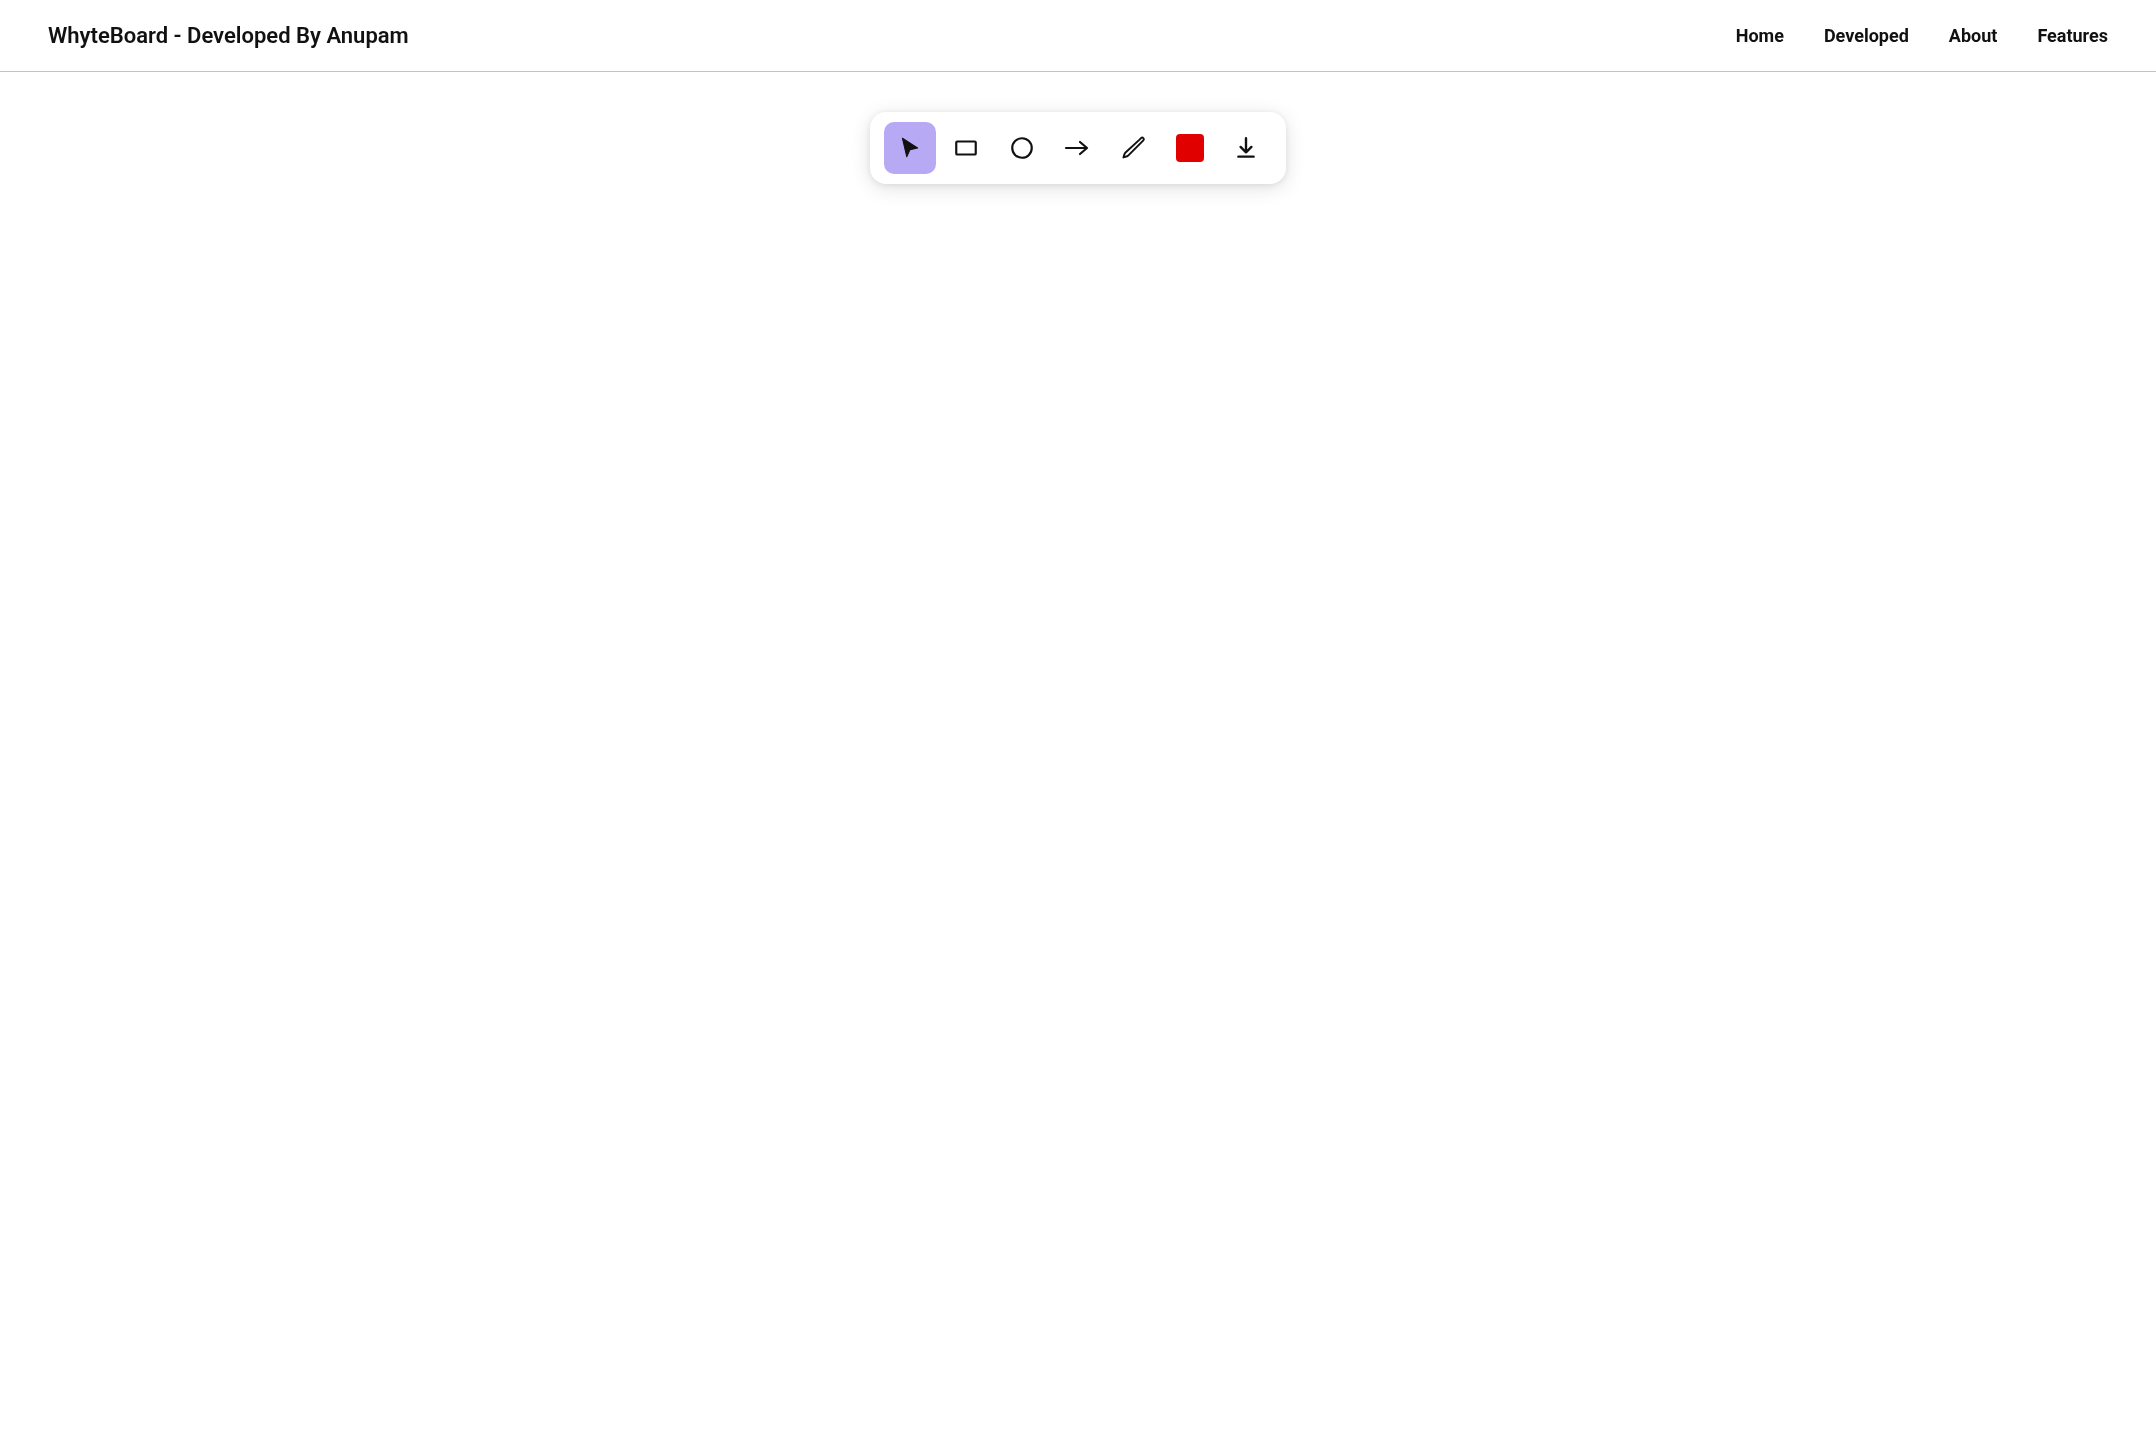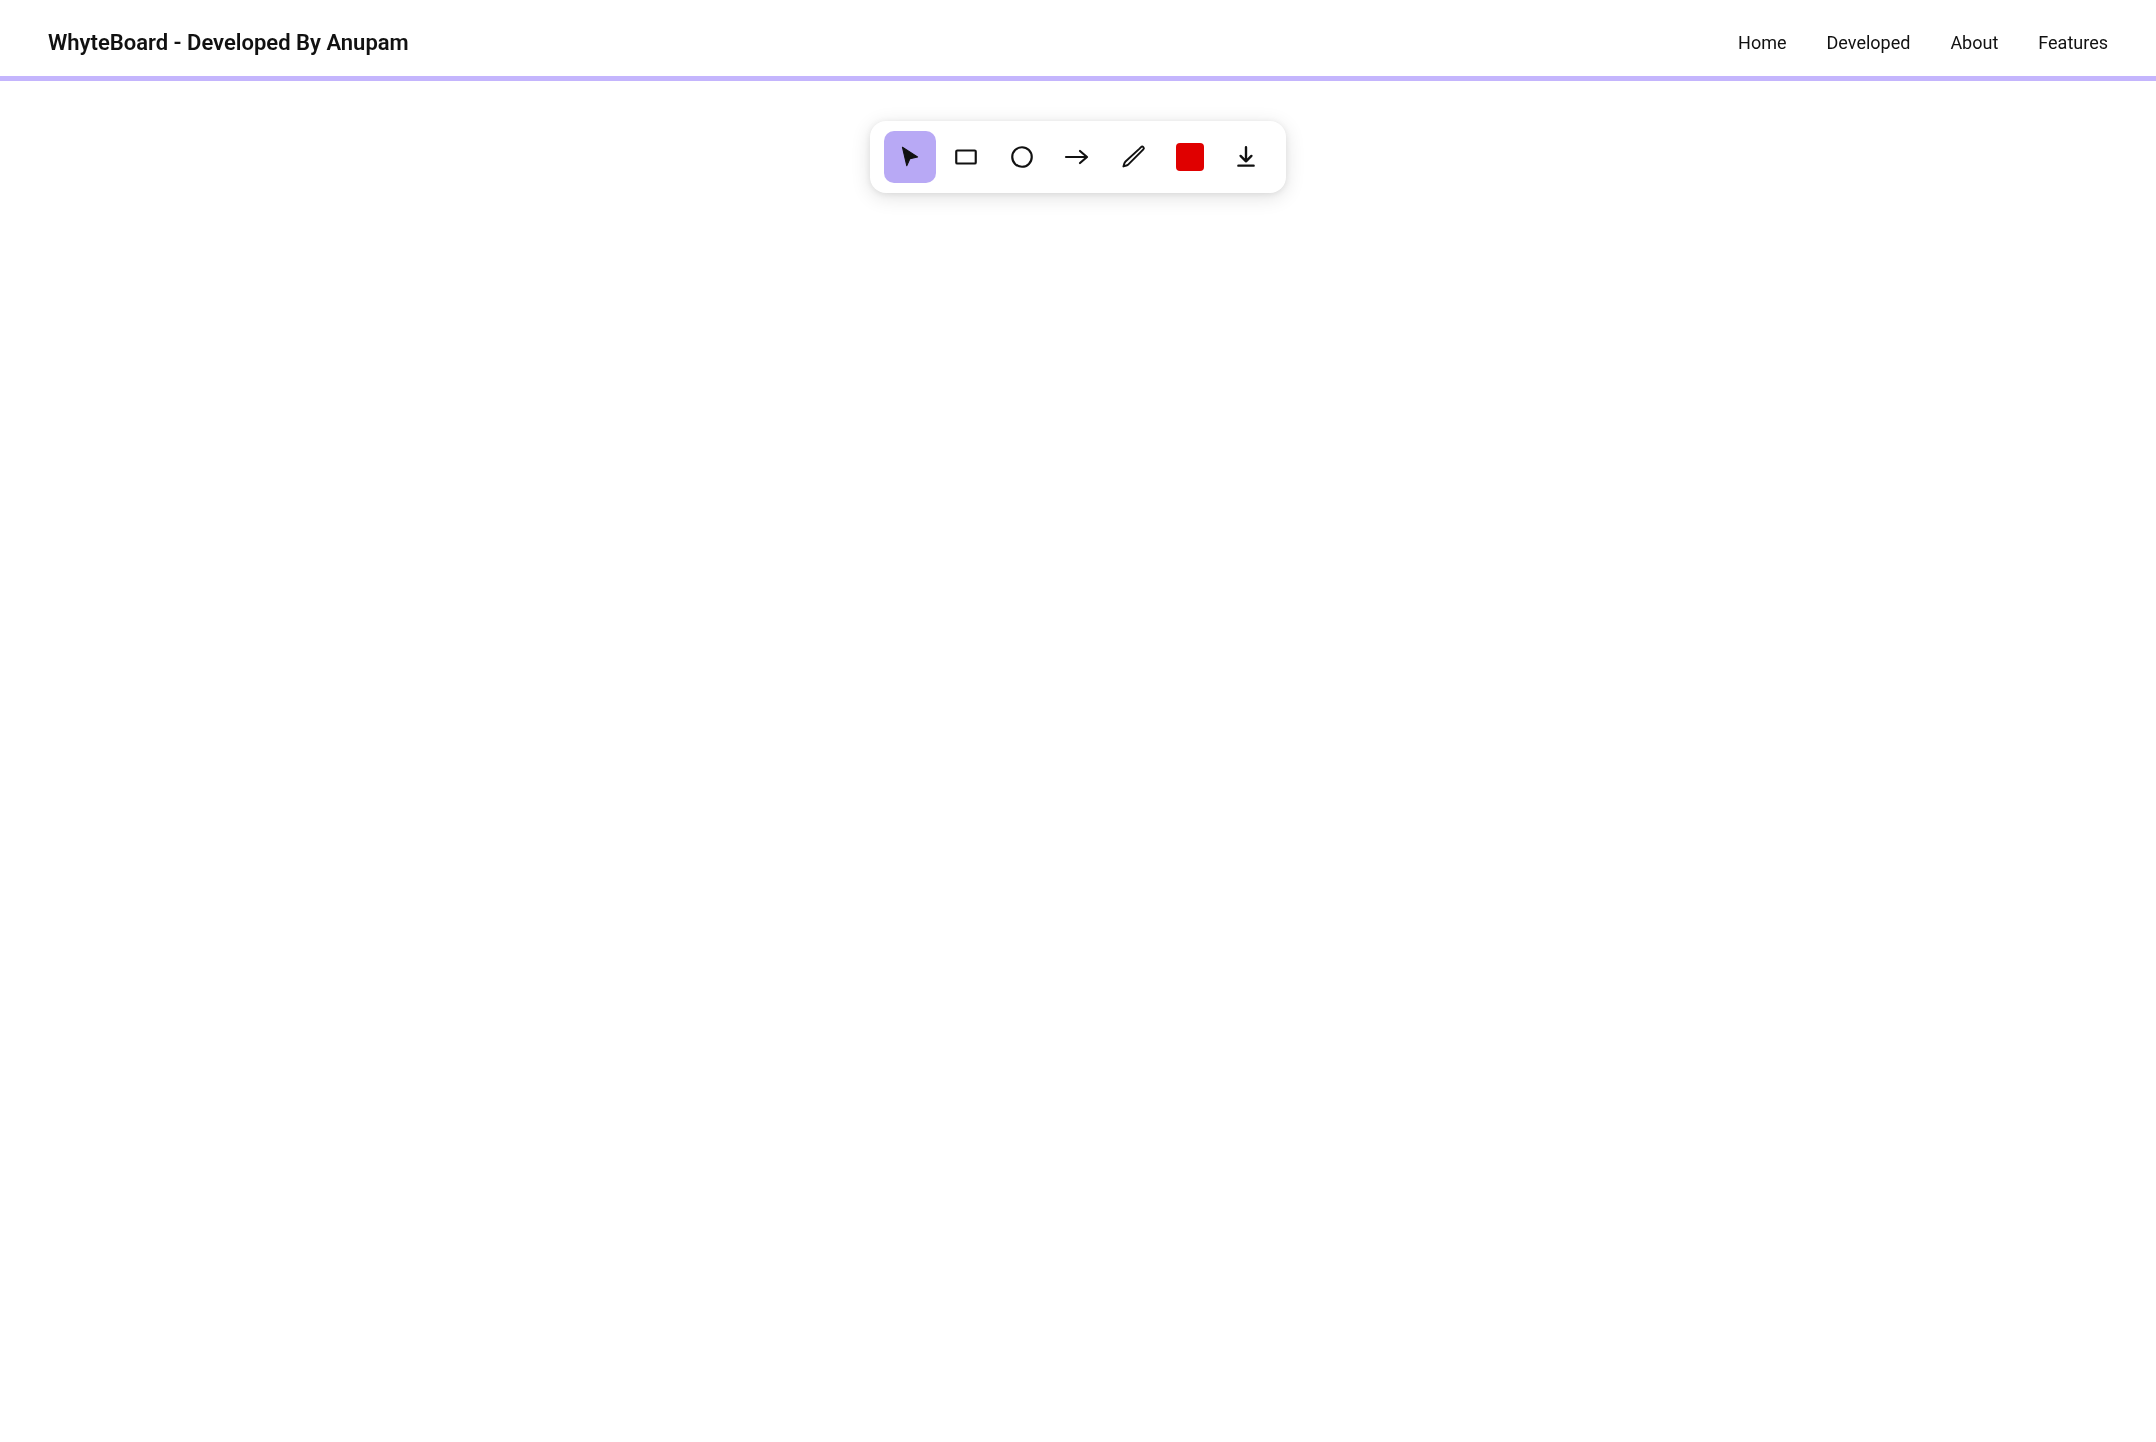--- a/index.html
+++ b/index.html
@@ -16,41 +16,40 @@
       min-height: 100vh;
     }
 
     
     nav {
       display: flex;
       align-items: center;
       justify-content: space-between;
       padding: 0 48px;
       height: 72px;
-      border-bottom: 5px solid #c4b5fd;
-      margin-top: 9px;
+      border-bottom: 1px solid #c4b5fd;
     }
 
     .nav-logo {
       font-size: 22px;
       font-weight: 600;
       color: #111111;
     }
 
     .nav-links {
       display: flex;
       gap: 40px;
       list-style: none;
     }
 
     .nav-links li a {
       text-decoration: none;
       color: #111111;
       font-size: 18px;
-      font-weight: 400;
+      font-weight: 700;
     }
 
     
     .canvas-area {
       position: relative;
       width: 100%;
       height: calc(100vh - 72px);
       background: #ffffff;
       display: flex;
       flex-direction: column;

